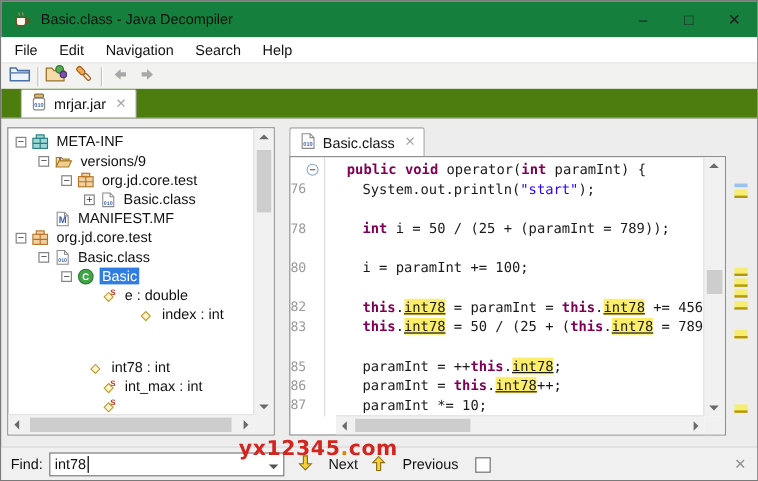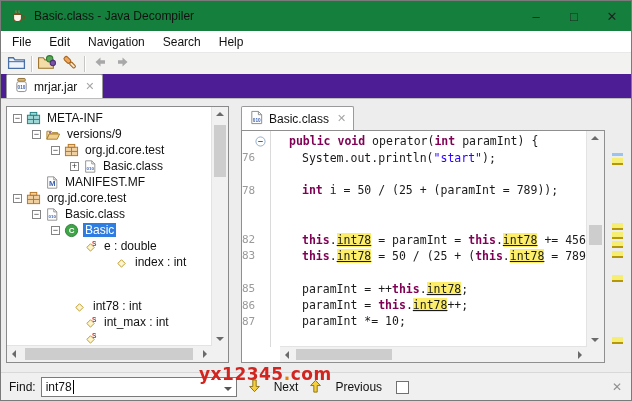--- a/index.html
+++ b/index.html
@@ -12,21 +12,21 @@
   .wincontrols{position:absolute;right:0;top:0;height:30px;display:flex;}
   .wc{width:38px;height:30px;display:flex;align-items:center;justify-content:center;font-size:13px;color:#222;}
   
   .menubar{position:absolute;top:30px;left:0;right:0;height:21px;background:#fff;display:flex;align-items:center;font-size:12px;color:#111;padding-left:2px;}
   .menu-item{padding:0 9px;height:100%;display:flex;align-items:center;}
   
   .toolbar{position:absolute;top:51px;left:0;right:0;height:22px;background:#f2f2f1;border-top:1px solid #e8e8e8;display:flex;align-items:center;padding-left:4px;}
   .tbtn{width:23px;height:20px;display:flex;align-items:center;justify-content:center;}
   .tsep{width:1px;height:16px;background:#c6c6c6;box-shadow:1px 0 0 #fff;margin:0 3px;}
   
-  .jarstrip{position:absolute;top:73px;left:0;right:0;height:24px;background:#4c1d95;border-bottom:1px solid #bdbdbd;display:flex;align-items:flex-end;padding-left:5px;}
+  .jarstrip{position:absolute;top:73px;left:0;right:0;height:24px;background:#4d7c0f;border-bottom:1px solid #bdbdbd;display:flex;align-items:flex-end;padding-left:16px;}
   .tab{height:24px;background:#fff;border:1px solid #9a9a9a;border-bottom:none;border-radius:2px 2px 0 0;display:flex;align-items:center;padding:0 7px;gap:5px;font-size:12px;box-sizing:border-box;color:#111;}
   .tabclose{color:#a6a6a6;font-size:11px;margin-left:3px;}
   
   .leftpanel{position:absolute;left:5px;top:105px;width:223px;height:257px;background:#fff;border:1px solid #8a8a8a;box-sizing:border-box;}
   .tree{position:absolute;left:0;top:0;right:16px;bottom:16px;overflow:hidden;padding-top:3px;}
   .trow{height:16px;display:flex;align-items:center;font-size:12px;white-space:nowrap;color:#111;}
   .exp{width:9px;height:9px;border:1px solid #848484;background:#fff;box-sizing:border-box;font-size:9px;line-height:6px;text-align:center;color:#333;flex:none;margin-right:4px;}
   .expspace{width:13px;flex:none;}
   .ticon{flex:none;margin-right:4px;display:flex;}
   .tlabel{padding:0 2px;}
@@ -357,20 +357,24 @@
         </div>
         <div class="cl">
           <span class="lnum">78</span>
           <span class="ctext" style="padding-left: 34px;"><span class="k">int</span><span> i = 50 / (25 + (paramInt = 789));</span></span>
         </div>
         <div class="cl">
           <span class="lnum"></span>
           <span class="ctext" style="padding-left: 0px;"></span>
         </div>
         <div class="cl">
+          <span class="lnum">80</span>
+          <span class="ctext" style="padding-left: 34px;"><span>i = paramInt += 100;</span></span>
+        </div>
+        <div class="cl">
           <span class="lnum"></span>
           <span class="ctext" style="padding-left: 0px;"></span>
         </div>
         <div class="cl">
           <span class="lnum">82</span>
           <span class="ctext" style="padding-left: 34px;"><span class="k">this</span><span>.</span><span class="h">int78</span><span> = paramInt = </span><span class="k">this</span><span>.</span><span class="h">int78</span><span> += 456</span></span>
         </div>
         <div class="cl">
           <span class="lnum">83</span>
           <span class="ctext" style="padding-left: 34px;"><span class="k">this</span><span>.</span><span class="h">int78</span><span> = 50 / (25 + (</span><span class="k">this</span><span>.</span><span class="h">int78</span><span> = 789</span></span>

